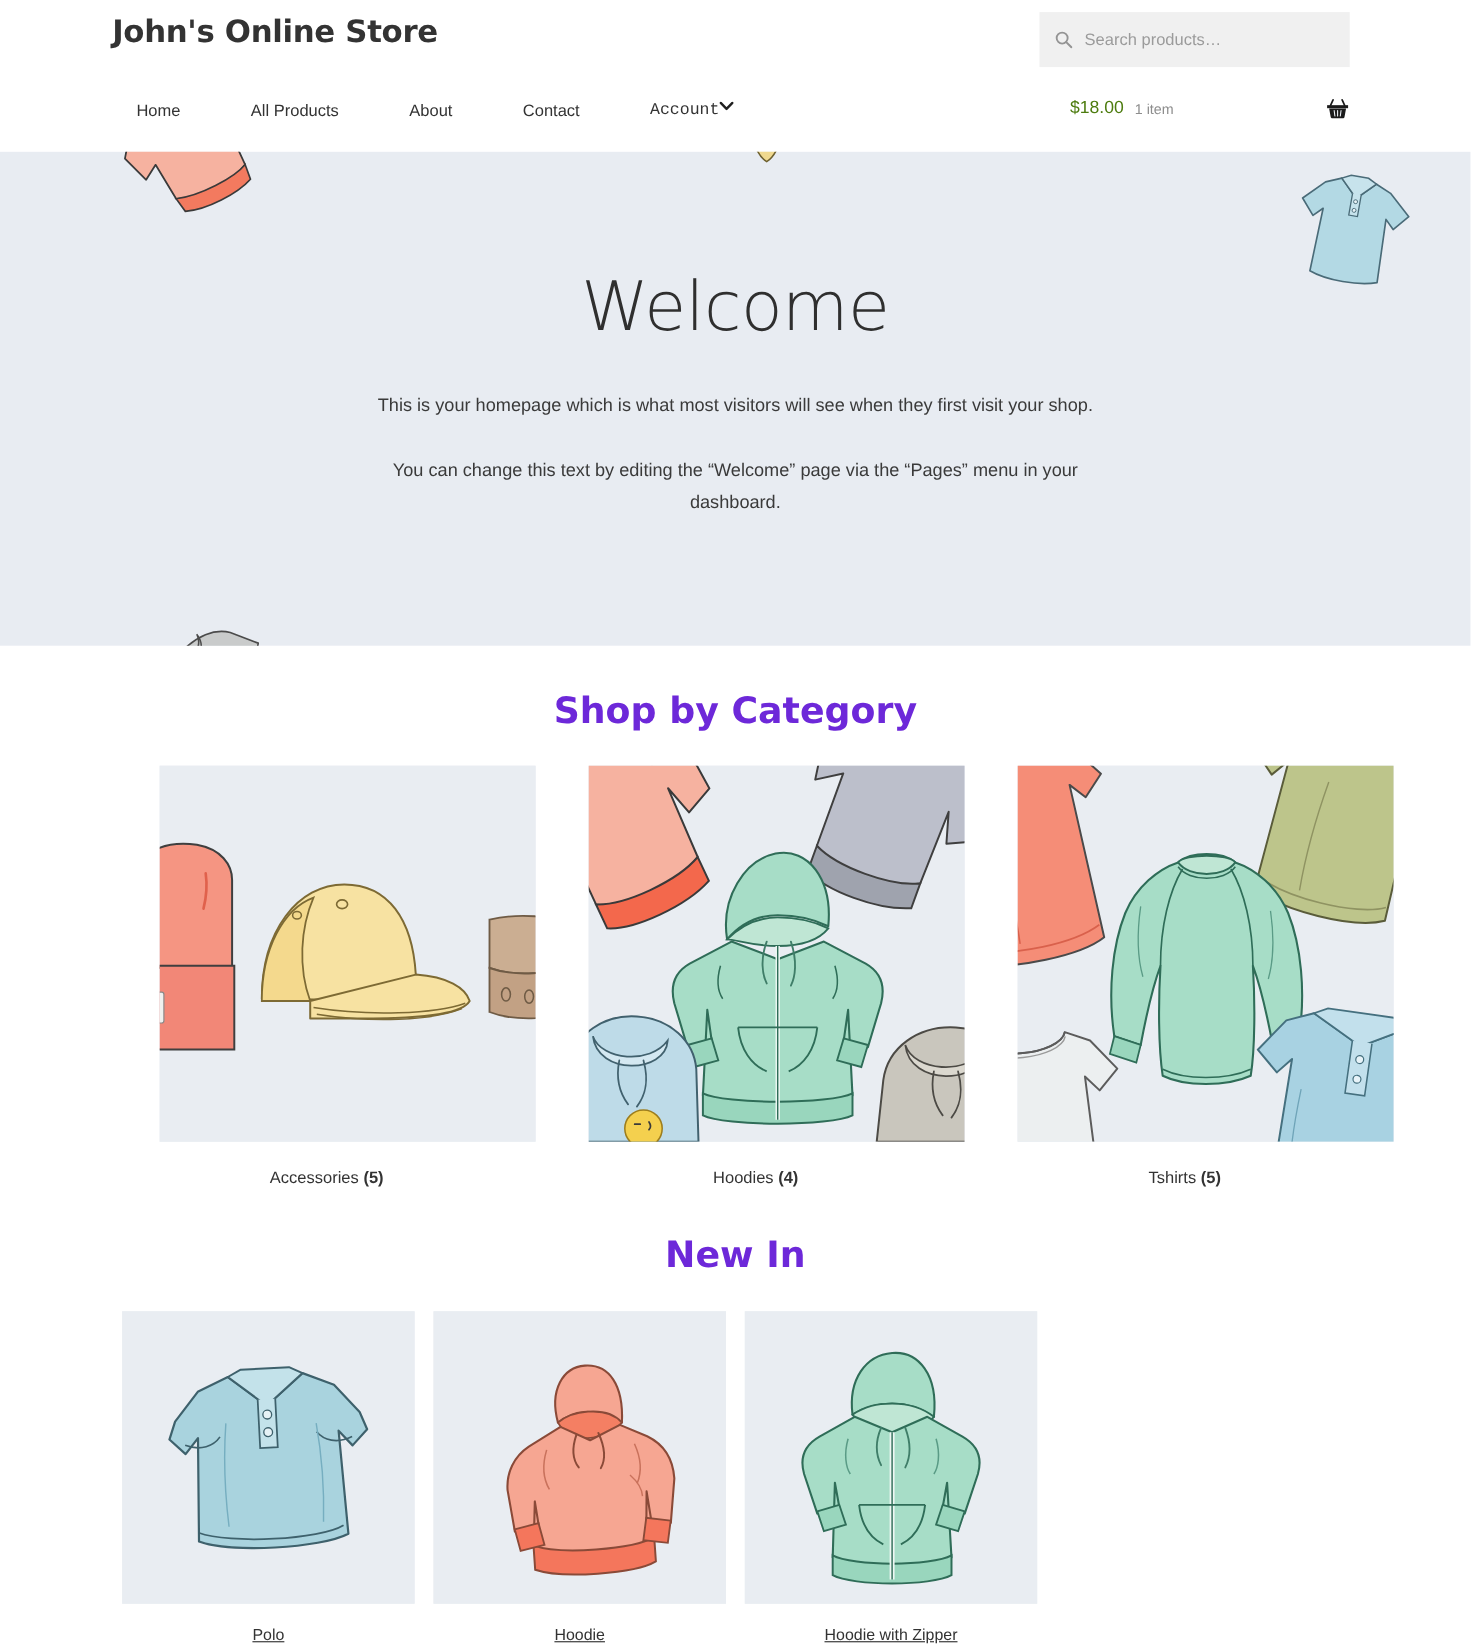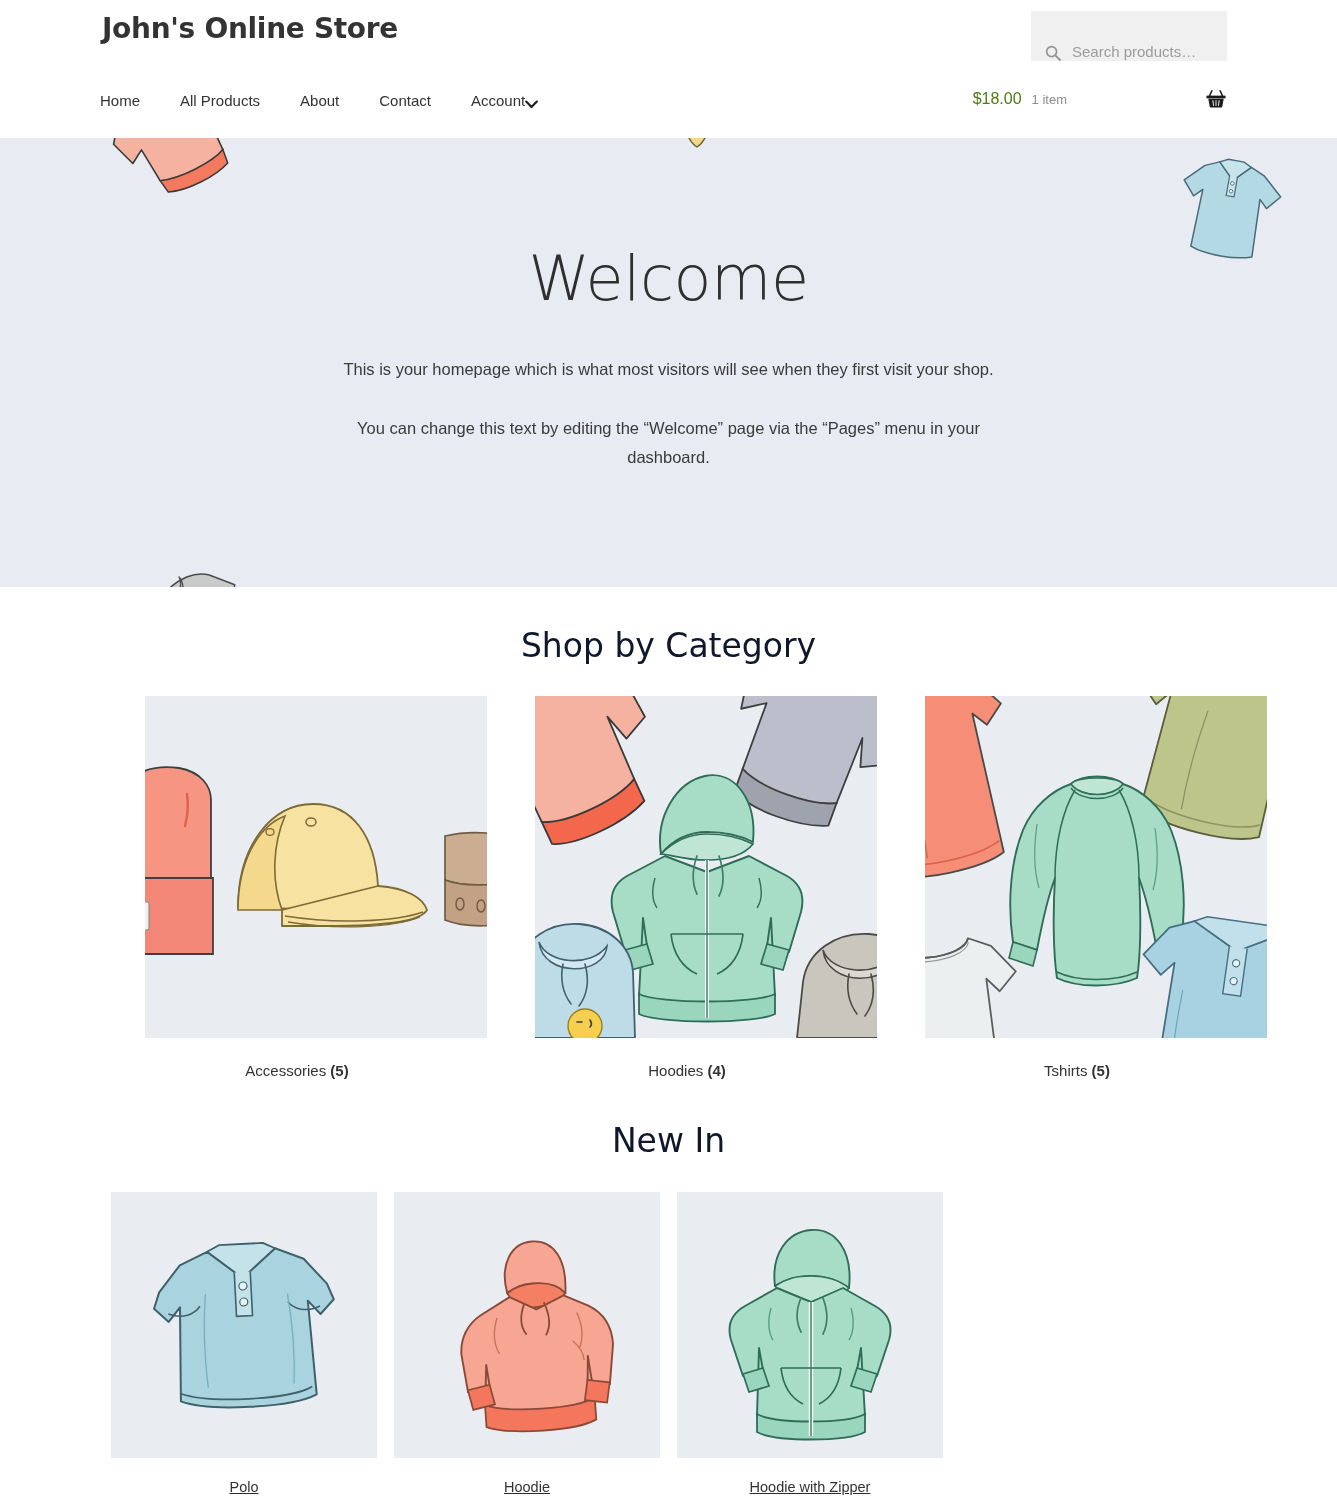--- a/index.html
+++ b/index.html
@@ -27,25 +27,25 @@
     font-size: 28px;
     font-weight: 700;
     letter-spacing: -0.3px;
     color: #333333;
     font-family: "DejaVu Sans", sans-serif;
   }
   .search-box {
     position: absolute;
     right: 110px;
     top: 11px;
-    width: 196px;
+    width: 282px;
     height: 50px;
     background: #f0f0f0;
     display: flex;
-    align-items: flex-end;
+    align-items: center;
     padding: 0 14px;
     border: none;
   }
   .search-icon { width: 16px; height: 16px; flex: 0 0 auto; margin-right: 9px; opacity: .55; }
   .search-input {
     border: none;
     outline: none;
     background: transparent;
     font-family: "Liberation Sans", sans-serif;
     font-size: 15px;
@@ -63,23 +63,24 @@
     gap: 0;
   }
   .nav-item {
     font-size: 15px;
     color: #333333;
     text-decoration: none;
     padding: 4px 20px 4px 0;
     margin-right: 20px;
     white-space: nowrap;
     cursor: pointer;
+    margin-left: 24px;
   }
   .nav-item:last-child { margin-right: 0; }
-  .nav-account { display: flex; align-items: flex-end; gap: 0; }
+  .nav-account { display: flex; align-items: flex-start; gap: 0; font-family: Liberation Mono, monospace; }
   .chevron-down { width: 13px; height: 9px; display:inline-block; }
 
   .cart-area {
     position: absolute;
     right: 110px;
     top: 88px;
     display: flex;
     align-items: center;
     gap: 0;
   }
@@ -118,22 +119,22 @@
   }
   .hero-p + .hero-p { margin-top: 30px; max-width: 665px; }
 
   .deco { position: absolute; z-index: 1; pointer-events: none; }
 
   
   .section { background: #ffffff; }
   .section-title {
     text-align: center;
     font-size: 33px;
-    font-weight: 400;
-    color: #0f172a;
+    font-weight: 700;
+    color: #6d28d9;
     font-family: "DejaVu Sans", sans-serif;
     margin: 0;
     padding: 39px 0 31px 0;
   }
   .cat-grid {
     display: grid;
     grid-template-columns: repeat(3, 342px);
     gap: 48px;
     justify-content: center;
     padding: 0 0 6px 0;

